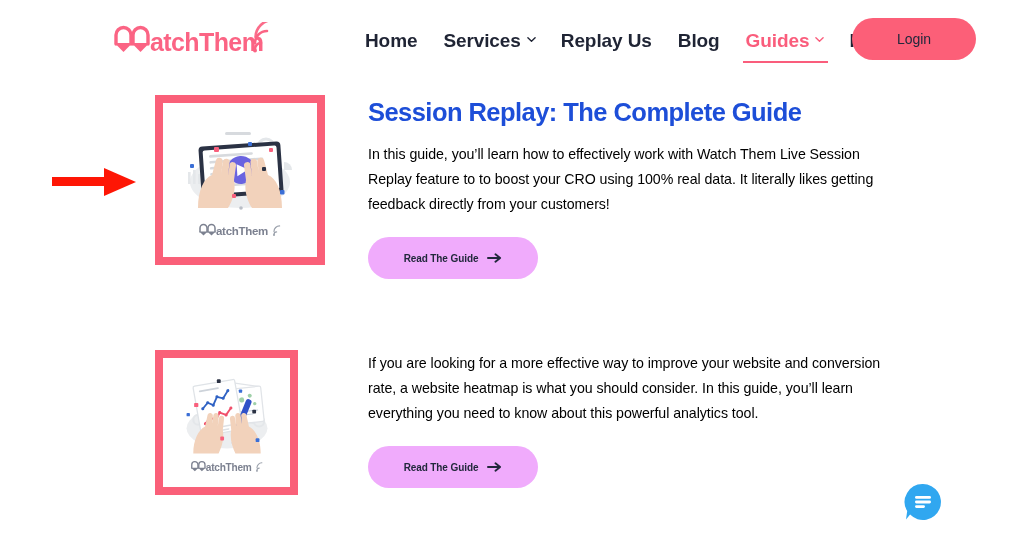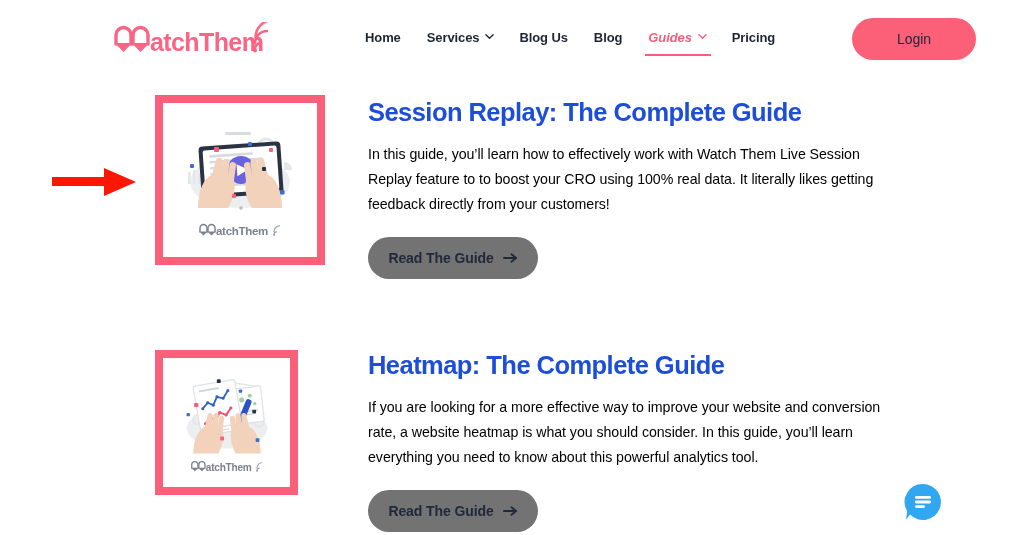--- a/index.html
+++ b/index.html
@@ -47,29 +47,29 @@
     top: 26px;
     display: flex;
     align-items: center;
     gap: 0px;
   }
   .nav-item {
     position: relative;
     display: flex;
     align-items: center;
     gap: 6px;
-    font-size: 13px;
+    font-size: 19px;
     font-weight: bold;
     color: #1f2434;
     padding: 4px 13px;
     cursor: pointer;
     white-space: nowrap;
     letter-spacing: -0.1px;
   }
-  .nav-item.active { color: #fa5d7c; font-style: italic; }
+  .nav-item.active { color: #fa5d7c; }
   .nav-item.active .nav-underline {
     position: absolute;
     left: 10px;
     right: 8px;
     bottom: -7px;
     height: 1.6px;
     background: #fa5d7c;
   }
   .chev {
     display: inline-block;
@@ -148,25 +148,25 @@
     line-height: 25px;
     color: #000000;
     letter-spacing: -0.05px;
     max-width: 520px;
     margin-bottom: 20px;
   }
   .read-button {
     width: 170px;
     height: 42px;
     border-radius: 21px;
-    background: #737373;
+    background: #f0abfc;
     border: none;
     color: #22283c;
     font-family: "Liberation Sans", sans-serif;
-    font-size: 14px;
+    font-size: 10px;
     font-weight: bold;
     letter-spacing: -0.1px;
     cursor: pointer;
     display: flex;
     align-items: center;
     justify-content: center;
     gap: 9px;
   }
   .read-button .arrow { display: flex; align-items: center; }
 
@@ -225,21 +225,21 @@
       </div>
       <div class="nav-item">
         <span>Services</span>
         <span class="chev">
           <svg width="9" height="9" viewBox="0 0 10 10">
               <path d="M1 3 L5 7 L9 3" fill="none" stroke="#1f2434" stroke-width="1.5" stroke-linecap="round" stroke-linejoin="round"></path>
             </svg>
         </span>
       </div>
       <div class="nav-item">
-        <span>Blog Us</span>
+        <span>Replay Us</span>
       </div>
       <div class="nav-item">
         <span>Blog</span>
       </div>
       <div class="nav-item active">
         <span>Guides</span>
         <span class="chev">
           <svg width="9" height="9" viewBox="0 0 10 10">
               <path d="M1 3 L5 7 L9 3" fill="none" stroke="#fa5d7c" stroke-width="1.5" stroke-linecap="round" stroke-linejoin="round"></path>
             </svg>
@@ -424,21 +424,20 @@
                 <path d="M76 12.5 A2.6 2.6 0 0 1 78.6 9.9"></path>
                 <path d="M76 9.5 A5.6 5.6 0 0 1 81.6 3.9"></path>
               </g>
             <circle cx="76" cy="13.1" r="1" fill="#9aa0ab"></circle>
           </svg>
         </div>
       </div>
     </div>
 
     <div class="guide-body">
-      <h2 class="guide-title">Heatmap: The Complete Guide</h2>
       <p class="guide-desc">If you are looking for a more effective way to improve your website and conversion rate, a website heatmap is what you should consider. In this guide, you’ll learn everything you need to know about this powerful analytics tool.</p>
       <button class="read-button">
         <span>Read The Guide</span>
         <span class="arrow">
           <svg width="15" height="12" viewBox="0 0 16 12">
               <path d="M1 6 H13" stroke="#22283c" stroke-width="2" stroke-linecap="round"></path>
               <path d="M9 2 L14 6 L9 10" fill="none" stroke="#22283c" stroke-width="2" stroke-linecap="round" stroke-linejoin="round"></path>
             </svg>
         </span>
       </button>

